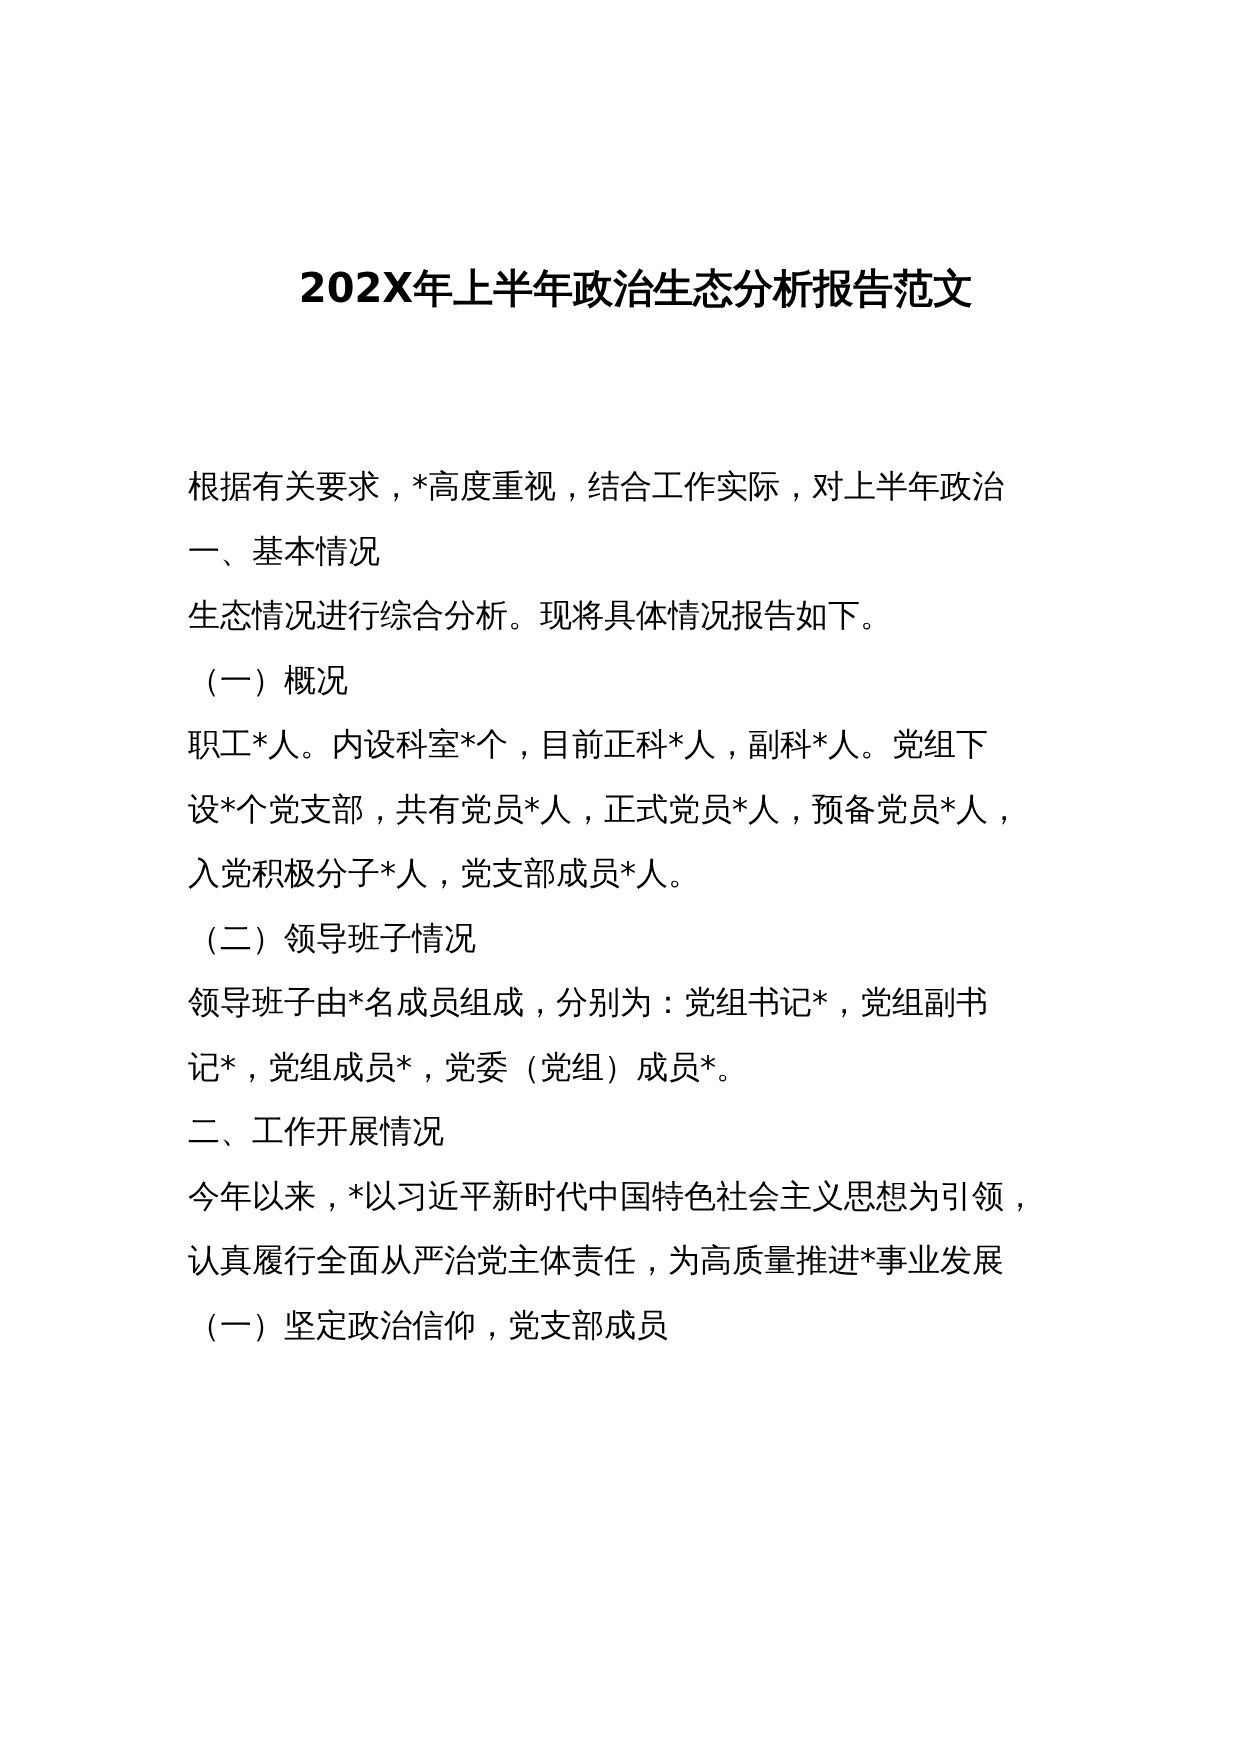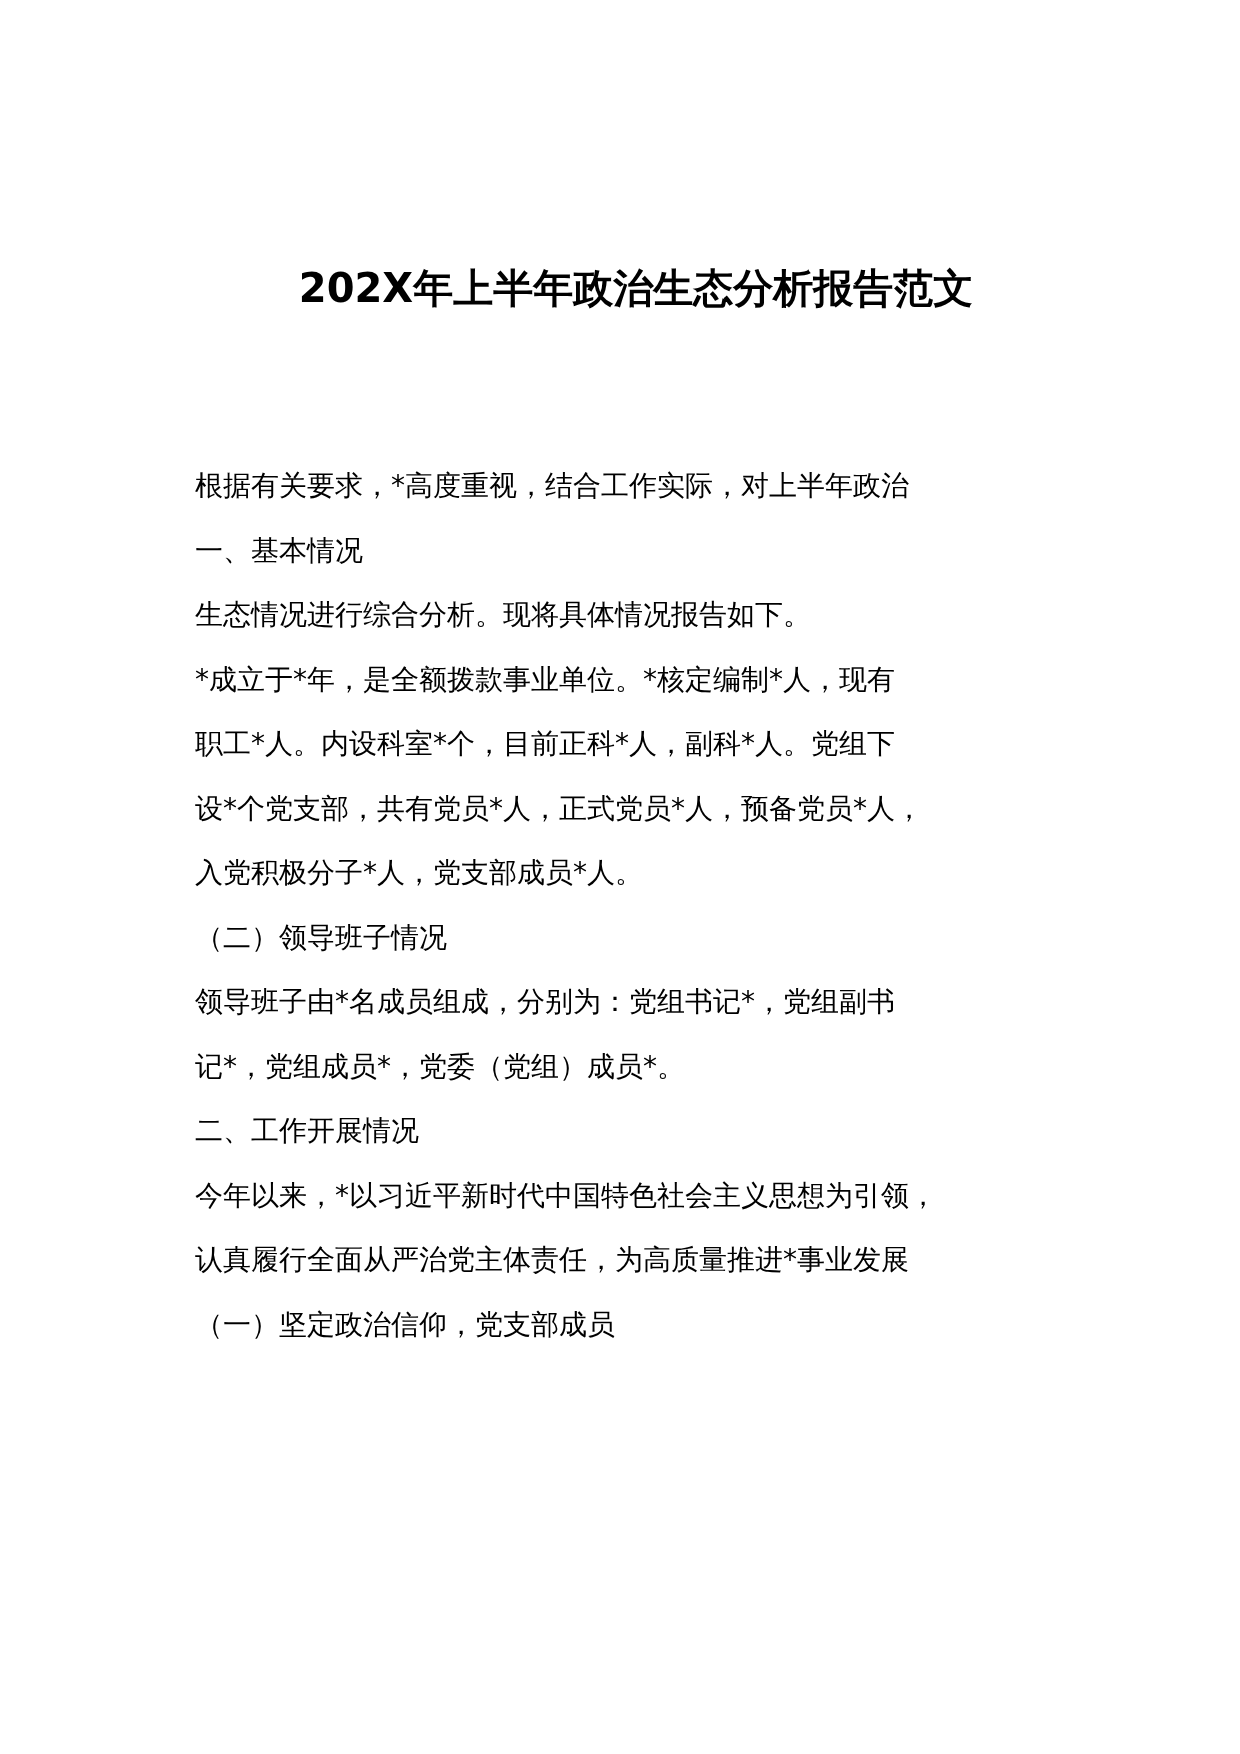--- a/index.html
+++ b/index.html
@@ -31,43 +31,43 @@
       text-align: center;
       font-size: 40px;
       font-weight: bold;
       line-height: 56px;
       letter-spacing: 0px;
       padding-left: 0px;
       margin: 16px;
     }
     .body {
       position: absolute;
-      left: 195px;
+      left: 188px;
       top: 454px;
       width: 900px;
-      font-size: 28px;
+      font-size: 32px;
       line-height: 64.5px;
     }
     .line {
       display: block;
       white-space: nowrap;
       height: 64.5px;
     }
   </style>
 </head>
 <body>
 
 <div class="page">
   <h1 class="title">202X年上半年政治生态分析报告范文</h1>
 
   <div class="body">
     <span class="line">根据有关要求，*高度重视，结合工作实际，对上半年政治</span>
     <span class="line">一、基本情况</span>
     <span class="line">生态情况进行综合分析。现将具体情况报告如下。</span>
-    <span class="line">*成立于*年，是全额拨款事业单位。*核定编制*人，现有</span>
+    <span class="line">（一）概况</span>
     <span class="line">职工*人。内设科室*个，目前正科*人，副科*人。党组下</span>
     <span class="line">设*个党支部，共有党员*人，正式党员*人，预备党员*人，</span>
     <span class="line">入党积极分子*人，党支部成员*人。</span>
     <span class="line">（二）领导班子情况</span>
     <span class="line">领导班子由*名成员组成，分别为：党组书记*，党组副书</span>
     <span class="line">记*，党组成员*，党委（党组）成员*。</span>
     <span class="line">二、工作开展情况</span>
     <span class="line">今年以来，*以习近平新时代中国特色社会主义思想为引领，</span>
     <span class="line">认真履行全面从严治党主体责任，为高质量推进*事业发展</span>
     <span class="line">（一）坚定政治信仰，党支部成员</span>

